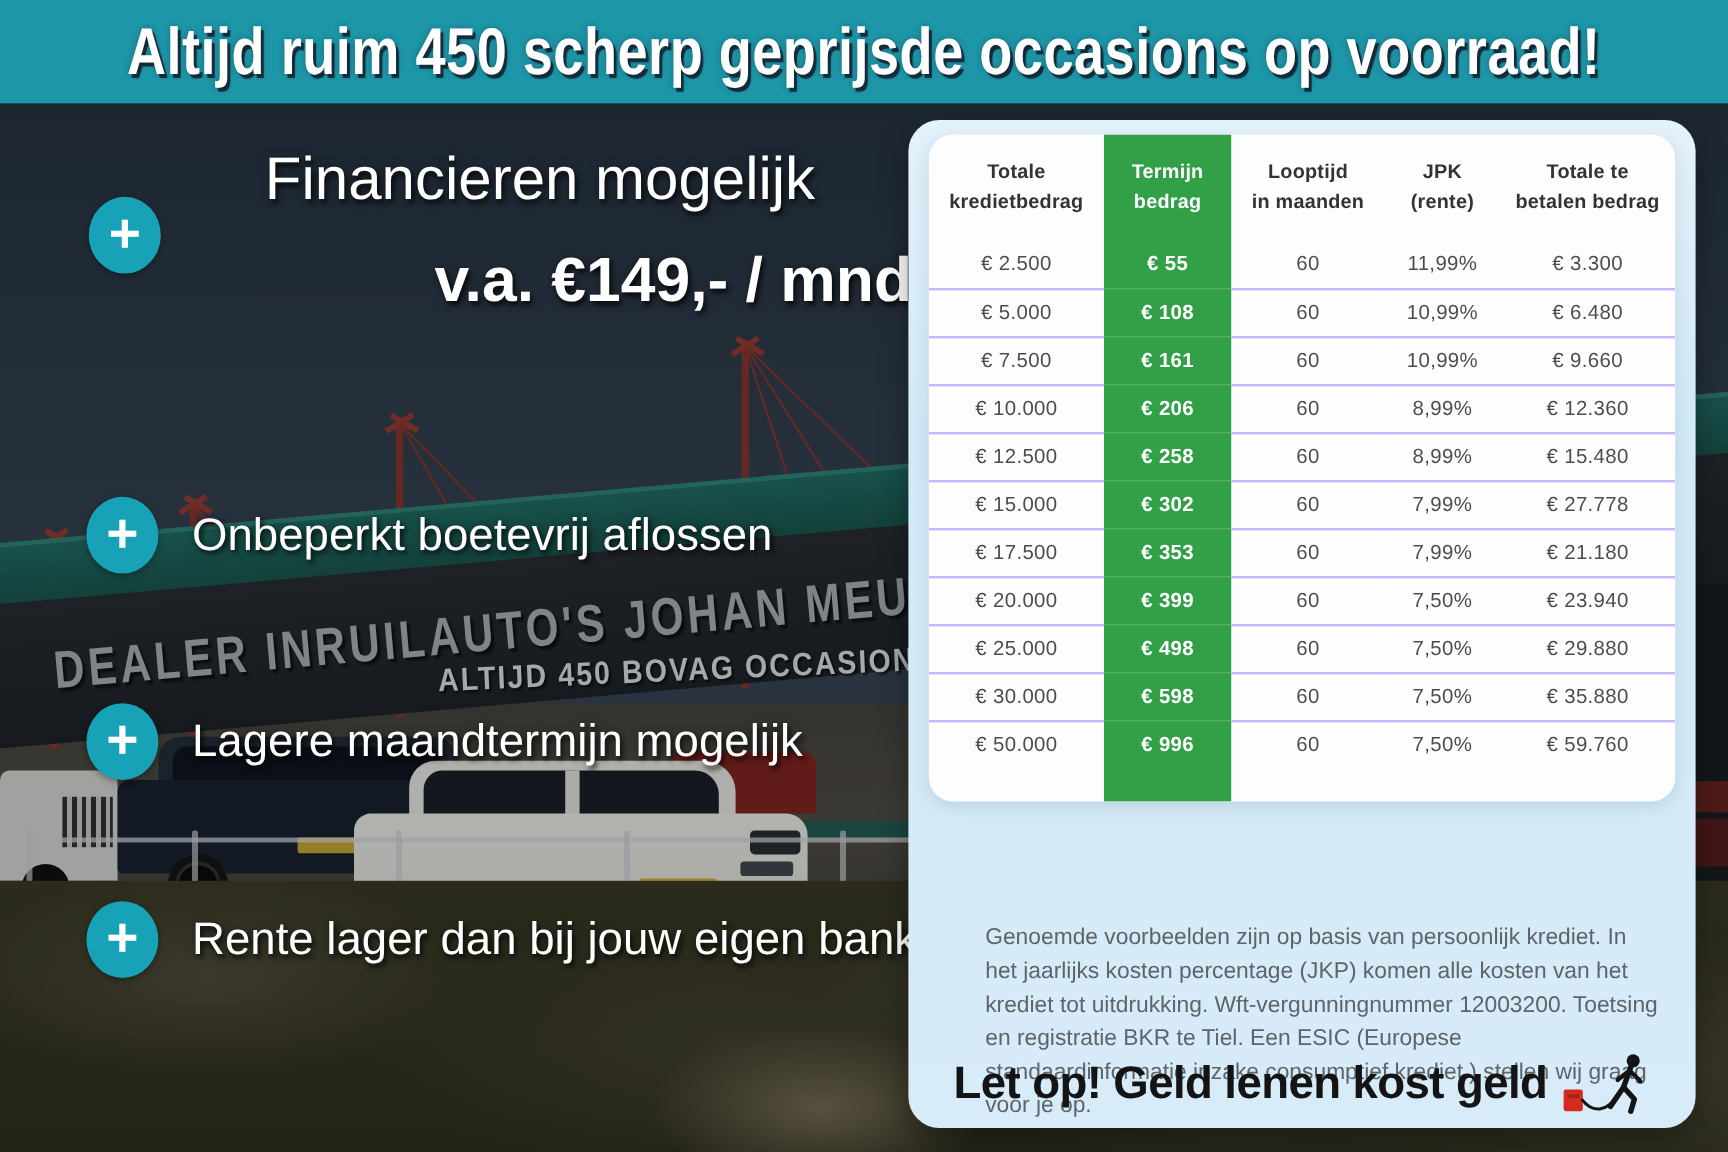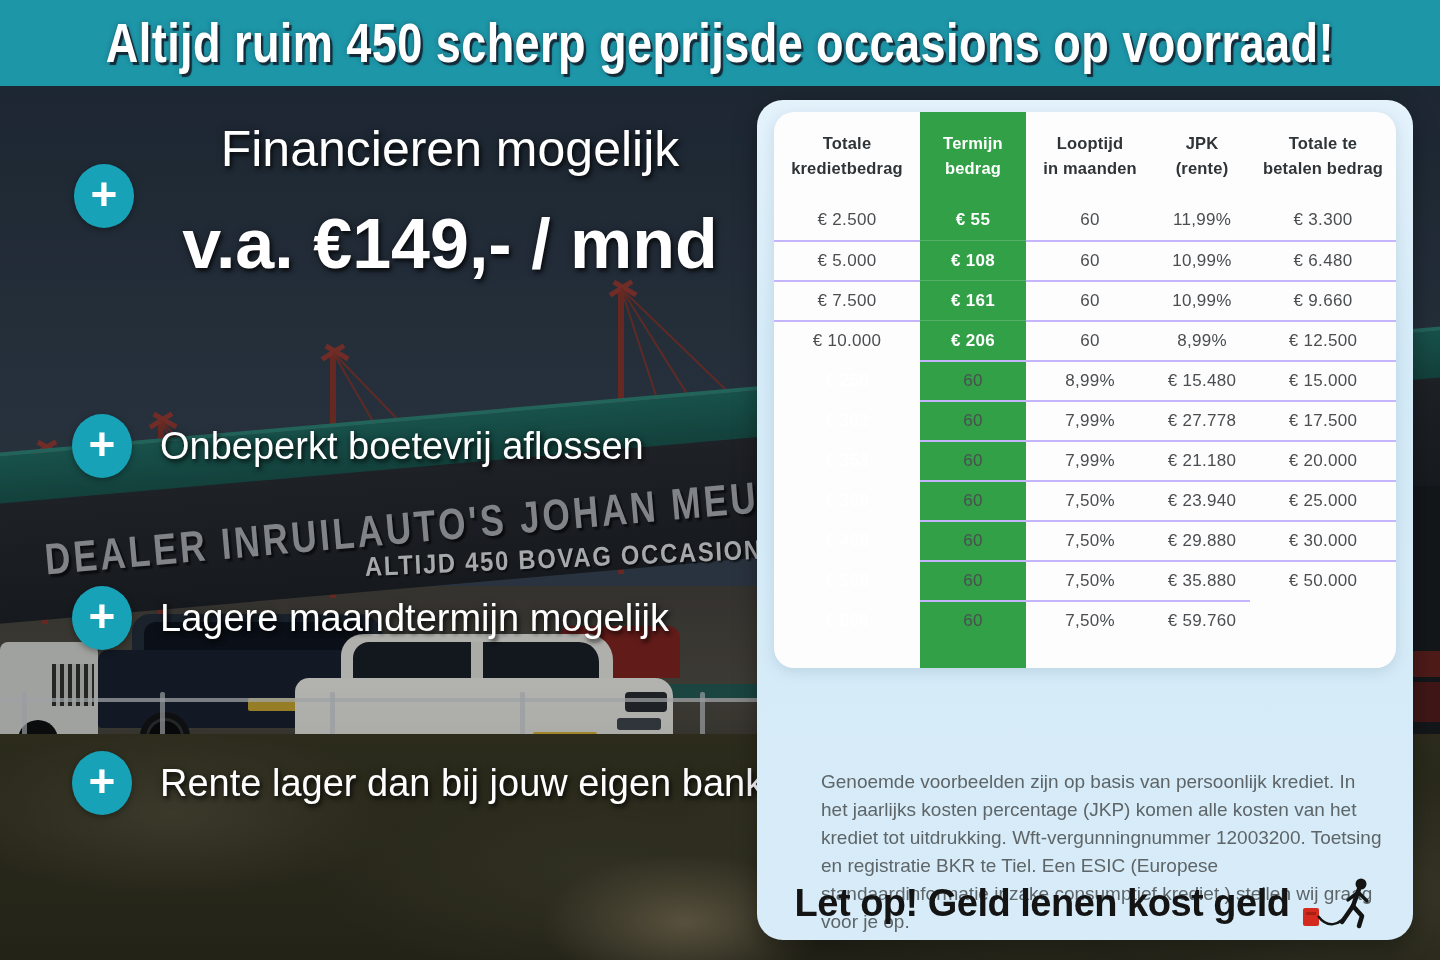--- a/index.html
+++ b/index.html
@@ -68,21 +68,21 @@
       radial-gradient(ellipse 420px 150px at 42% 60%, #3b3926 0%, rgba(0,0,0,0) 72%),
       radial-gradient(ellipse 520px 190px at 72% 45%, #565138 0%, rgba(0,0,0,0) 70%),
       radial-gradient(ellipse 420px 160px at 95% 70%, #44412c 0%, rgba(0,0,0,0) 72%),
       linear-gradient(#35331f, #2a291a); }
   .sand { position:absolute; left:545px; top:770px; width:280px; height:110px; background:radial-gradient(ellipse at 50% 60%, #6b6148 0%, rgba(0,0,0,0) 72%); }
   .photo-shade { position:absolute; left:0; top:0; width:1440px; height:874px; background:rgba(8,14,20,0.2); }
 
   
   .left-content { position:absolute; left:0; top:86px; width:760px; height:874px; z-index:5; color:#fff; }
   .promo-title { position:absolute; left:140px; top:34px; width:620px; text-align:center; font-size:50px; font-weight:normal; text-shadow:2px 3px 4px rgba(0,0,0,0.7), 0 0 10px rgba(0,0,0,0.3); }
-  .promo-price { position:absolute; left:140px; top:118px; width:620px; text-align:center; font-size:70px; font-weight:bold; text-shadow:2px 3px 4px rgba(0,0,0,0.7), 0 0 10px rgba(0,0,0,0.3); }
+  .promo-price { position:absolute; left:140px; top:118px; width:620px; text-align:right; font-size:52px; font-weight:bold; text-shadow:2px 3px 4px rgba(0,0,0,0.7), 0 0 10px rgba(0,0,0,0.3); }
   .plus-badge { width:60px; height:64px; border-radius:50%; background:#18a2b8; display:flex; align-items:center; justify-content:center; flex:0 0 auto; box-shadow:0 2px 6px rgba(0,0,0,0.35); }
   .plus-badge span { color:#fff; font-size:46px; font-weight:bold; line-height:1; margin-top:-4px; }
   .plus-solo { position:absolute; left:74px; top:78px; }
   .bullet { position:absolute; left:72px; display:flex; align-items:center; gap:28px; }
   .bullet-text { font-size:38px; font-weight:normal; white-space:nowrap; text-shadow:2px 3px 4px rgba(0,0,0,0.7), 0 0 8px rgba(0,0,0,0.3); }
   .b1 { top:328px; } .b2 { top:500px; } .b3 { top:665px; }
 
   
   .info-panel { position:absolute; left:757px; top:100px; width:656px; height:840px; background:linear-gradient(#e4f2fb, #d4eaf7 30%, #d7ecf8); border-radius:26px; z-index:6; box-shadow:0 8px 24px rgba(0,0,0,0.35); }
 
@@ -264,20 +264,21 @@
           <div class="cell c4">€ 6.480</div>
           <div class="cell c0">€ 7.500</div>
           <div class="cell c1">€ 161</div>
           <div class="cell c2">60</div>
           <div class="cell c3">10,99%</div>
           <div class="cell c4">€ 9.660</div>
           <div class="cell c0">€ 10.000</div>
           <div class="cell c1">€ 206</div>
           <div class="cell c2">60</div>
           <div class="cell c3">8,99%</div>
+          <div class="cell c4">€ 12.360</div>
           <div class="cell c0">€ 12.500</div>
           <div class="cell c1">€ 258</div>
           <div class="cell c2">60</div>
           <div class="cell c3">8,99%</div>
           <div class="cell c4">€ 15.480</div>
           <div class="cell c0">€ 15.000</div>
           <div class="cell c1">€ 302</div>
           <div class="cell c2">60</div>
           <div class="cell c3">7,99%</div>
           <div class="cell c4">€ 27.778</div>

